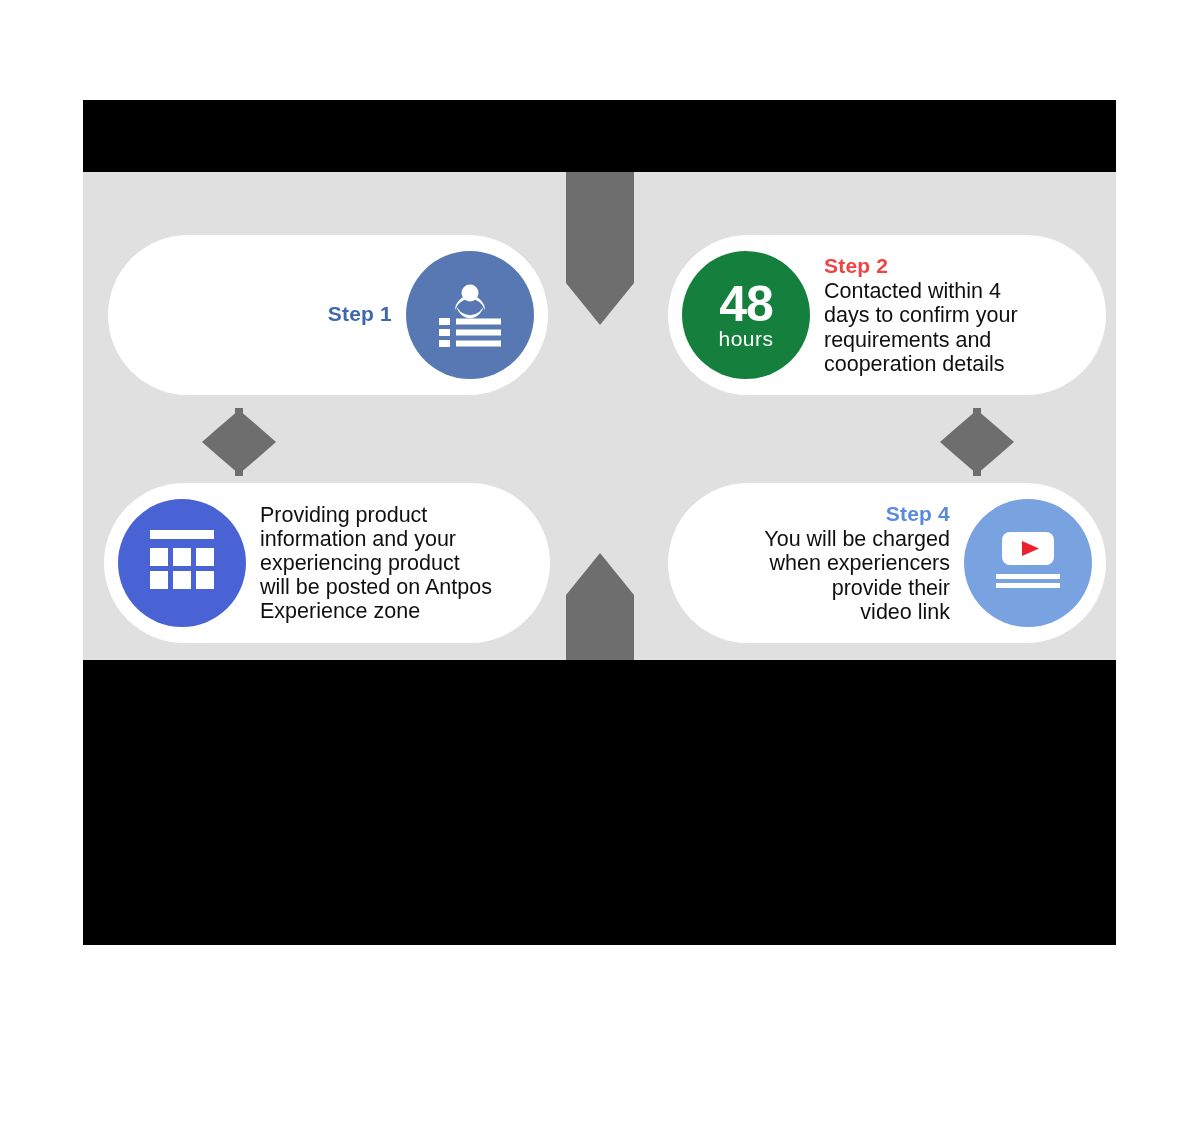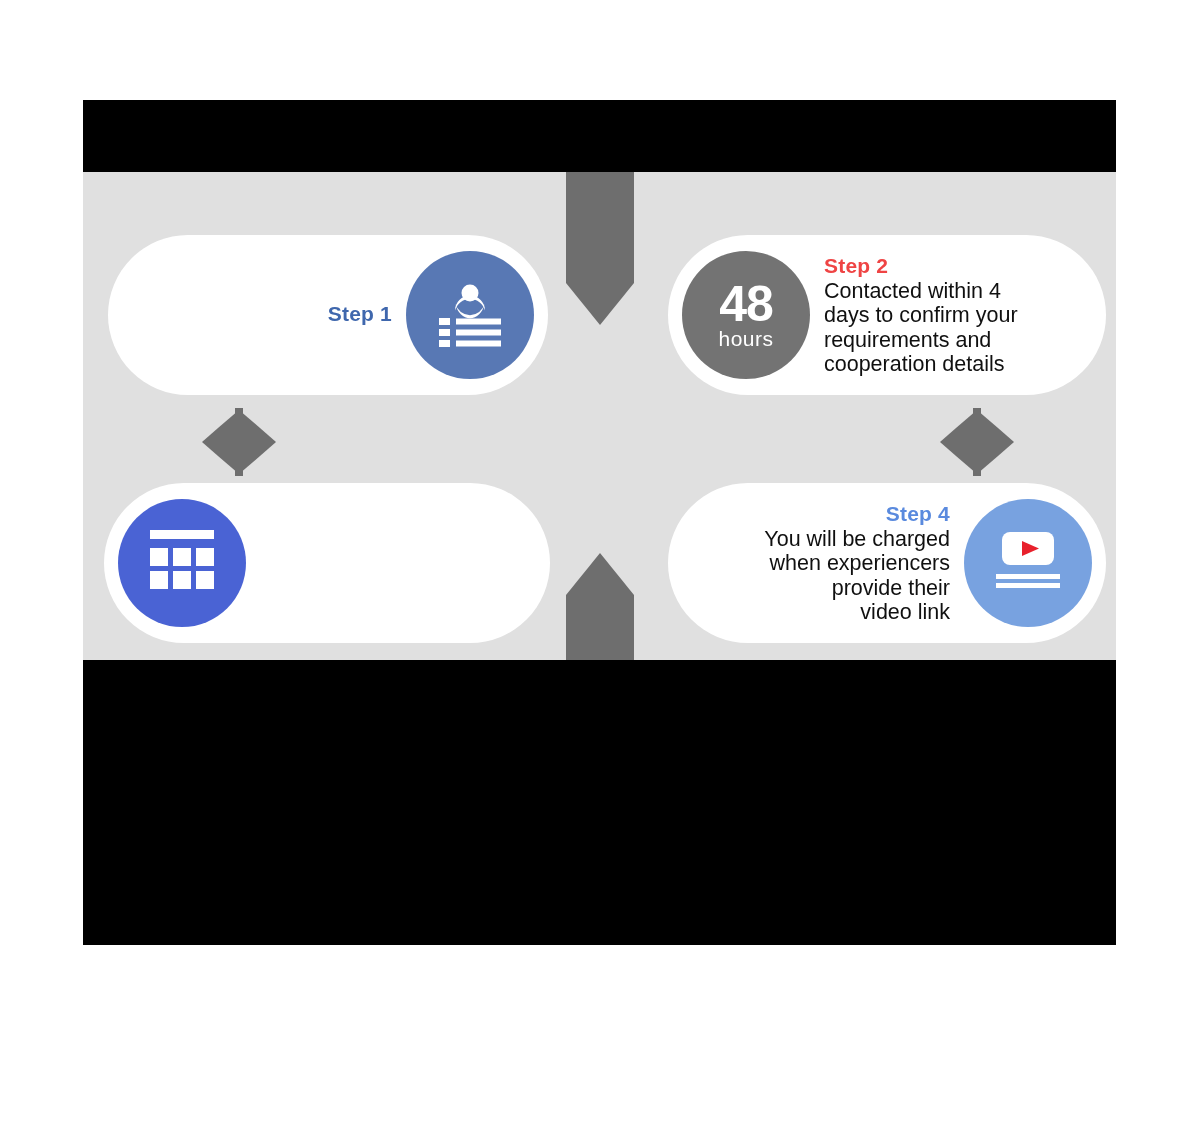--- a/index.html
+++ b/index.html
@@ -160,21 +160,21 @@
         <rect x="8" y="64" width="11" height="7" fill="#ffffff"></rect>
 
         <rect x="25" y="42.5" width="45" height="6" fill="#ffffff"></rect>
         <rect x="25" y="53.5" width="45" height="6" fill="#ffffff"></rect>
         <rect x="25" y="64.5" width="45" height="6" fill="#ffffff"></rect>
       </svg>
     </div>
   </div>
 
   <div class="card" id="card-step2">
-    <div class="disc ord-first" style="background:#737373">
+    <div class="disc ord-first" style="background:#15803d">
       <div class="hours-stack">
         <span class="hours-num">48</span>
         <span class="hours-word">hours</span>
       </div>
     </div>
     <div class="card-text align-left">
       <div class="step-label" style="color:#ef4444">Step 2</div>
       <div class="step-desc">Contacted within 4
 days to confirm your
 requirements and
@@ -188,20 +188,25 @@
         <rect x="5" y="0" width="64" height="9" fill="#ffffff"></rect>
         <rect x="5" y="18" width="18" height="18" fill="#ffffff"></rect>
         <rect x="28" y="18" width="18" height="18" fill="#ffffff"></rect>
         <rect x="51" y="18" width="18" height="18" fill="#ffffff"></rect>
         <rect x="5" y="41" width="18" height="18" fill="#ffffff"></rect>
         <rect x="28" y="41" width="18" height="18" fill="#ffffff"></rect>
         <rect x="51" y="41" width="18" height="18" fill="#ffffff"></rect>
       </svg>
     </div>
     <div class="card-text align-left">
+      <div class="step-desc">Providing product
+information and your
+experiencing product
+will be posted on Antpos
+Experience zone</div>
     </div>
   </div>
 
   <div class="card" id="card-step4">
     <div class="card-text align-right">
       <div class="step-label" style="color:#5a8ade">Step 4</div>
       <div class="step-desc">You will be charged
 when experiencers
 provide their
 video link</div>

